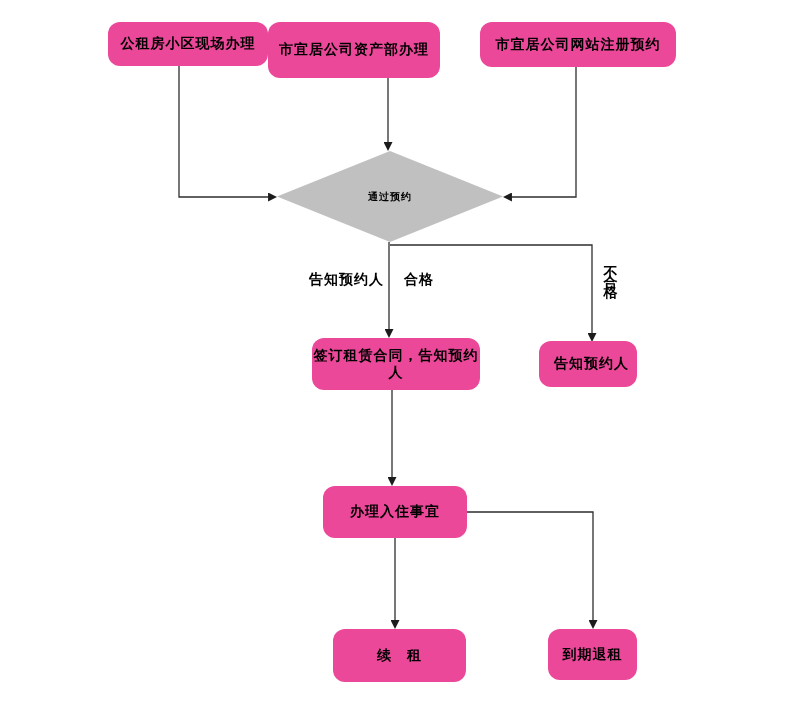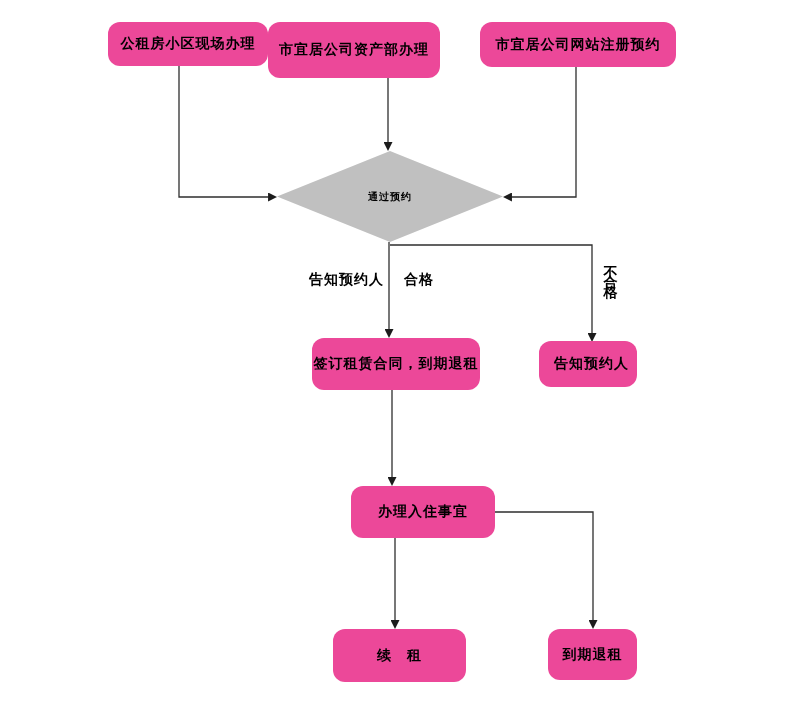--- a/index.html
+++ b/index.html
@@ -107,28 +107,28 @@
     <span>通过预约</span>
   </div>
 
   <span class="edge-label" style="left:309px; top:271px;">告知预约人</span>
 
   <span class="edge-label" style="left:404px; top:271px;">合格</span>
 
   <span class="edge-label vertical" style="left:602px; top:254px;">不合格</span>
 
   <div class="node" style="left:312px; top:338px; width:168px; height:52px;">
-    <span>签订租赁合同，到期退租</span>
+    <span>签订租赁合同，告知预约人</span>
   </div>
 
   <div class="node" style="left:539px; top:341px; width:98px; height:46px;padding-left:7px;">
     <span>告知预约人</span>
   </div>
 
-  <div class="node" style="left:323px; top:486px; width:144px; height:52px;margin-left:28px;">
+  <div class="node" style="left:323px; top:486px; width:144px; height:52px;">
     <span>办理入住事宜</span>
   </div>
 
   <div class="node" style="left:333px; top:629px; width:133px; height:53px;text-align:center;">
     <span>续　租</span>
   </div>
 
   <div class="node" style="left:548px; top:629px; width:89px; height:51px;">
     <span>到期退租</span>
   </div>

